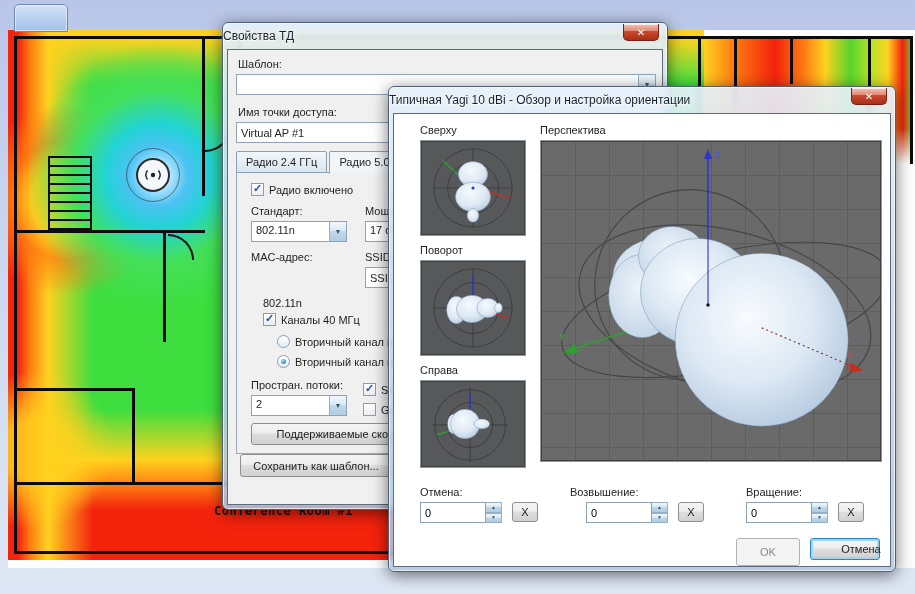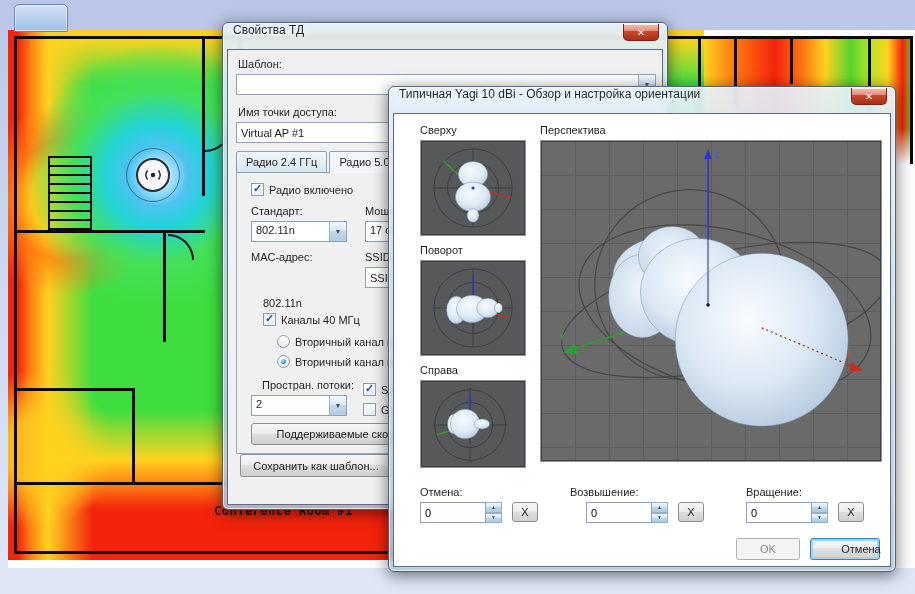--- a/index.html
+++ b/index.html
@@ -43,21 +43,21 @@
     background:linear-gradient(#d4e2f6,#9fc0e8); border:1px solid #6a88b0; border-radius:5px 5px 0 0;
     box-shadow:inset 0 0 0 1px rgba(255,255,255,.55); }
 
   
   .win { position:absolute; border-radius:6px;
     background:linear-gradient(180deg, rgba(230,240,250,.92), rgba(200,218,238,.88) 40%, rgba(176,198,224,.86));
     border:1px solid #4e5f79;
     box-shadow:0 3px 16px rgba(0,0,0,.55), inset 0 0 0 1px rgba(255,255,255,.65);
     backdrop-filter:blur(2px);
   }
-  .titlebar { position:relative; height:26px; display:flex; align-items:flex-start; padding-left:10px;
+  .titlebar { position:relative; height:26px; display:flex; align-items:center; 
     font-size:12px; color:#17222d; text-shadow:0 0 8px #fff, 0 1px 0 rgba(255,255,255,.9); }
   .close-btn { position:absolute; top:1px; right:8px; width:36px; height:17px; border-radius:0 0 5px 5px;
     background:linear-gradient(180deg,#f6c3b5 0%,#e28a76 42%,#cb4a2e 46%,#aa2f14 100%);
     border:1px solid #74221a; border-top:none; color:#fff; font-size:10px; line-height:15px; text-align:center;
     box-shadow:inset 0 1px 0 rgba(255,255,255,.7); cursor:default; }
   .client { position:absolute; left:4px; right:4px; top:26px; bottom:4px; border:1px solid #5d6b7c; background:#f0f0f0; }
 
   .ap-win { left:222px; top:22px; width:446px; height:488px; z-index:5; }
   .ant-win { left:388px; top:86px; width:508px; height:486px; z-index:10; }
   .ant-win .client { background:#ffffff; }
@@ -212,21 +212,21 @@
 
         <label class="radio" style="left:40px;top:162px;">
           <span class="rdot"></span>
           <span>Вторичный канал выше</span>
         </label>
         <label class="radio sel" style="left:40px;top:182px;">
           <span class="rdot"></span>
           <span>Вторичный канал ниже</span>
         </label>
 
-        <span class="lbl" style="left:25px;top:206px;">Простран. потоки:</span>
+        <span class="lbl" style="left:14px;top:206px;">Простран. потоки:</span>
         <div class="combo" style="left:14px;top:222px;width:96px;">
           <span class="combo-text">2</span>
           <span class="combo-btn">
               <i>▼</i>
             </span>
         </div>
 
         <label class="check" style="left:126px;top:210px;">
           <span class="box">
               <i>✓</i>
@@ -384,18 +384,18 @@
       <span class="lbl" style="left:352px;top:372px;">Вращение:</span>
       <div class="spinner" style="left:352px;top:388px;">
         <input class="spin-input" readonly="" value="0" style="">
         <span class="spin-btns">
           <button><i>▲</i></button>
           <button><i>▼</i></button>
         </span>
       </div>
       <button class="btn xbtn" style="left:444px;top:388px;">X</button>
 
-      <button class="btn disabled" style="left:342px;top:424px;width:64px;height:22px;">OK</button>
+      <button class="btn disabled" style="left:342px;top:424px;width:64px;height:28px;">OK</button>
       <button class="btn default" style="left:416px;top:424px;width:70px;height:22px;">Отмена</button>
     </div>
   </section>
 
 </div>
 
 </body></html>

